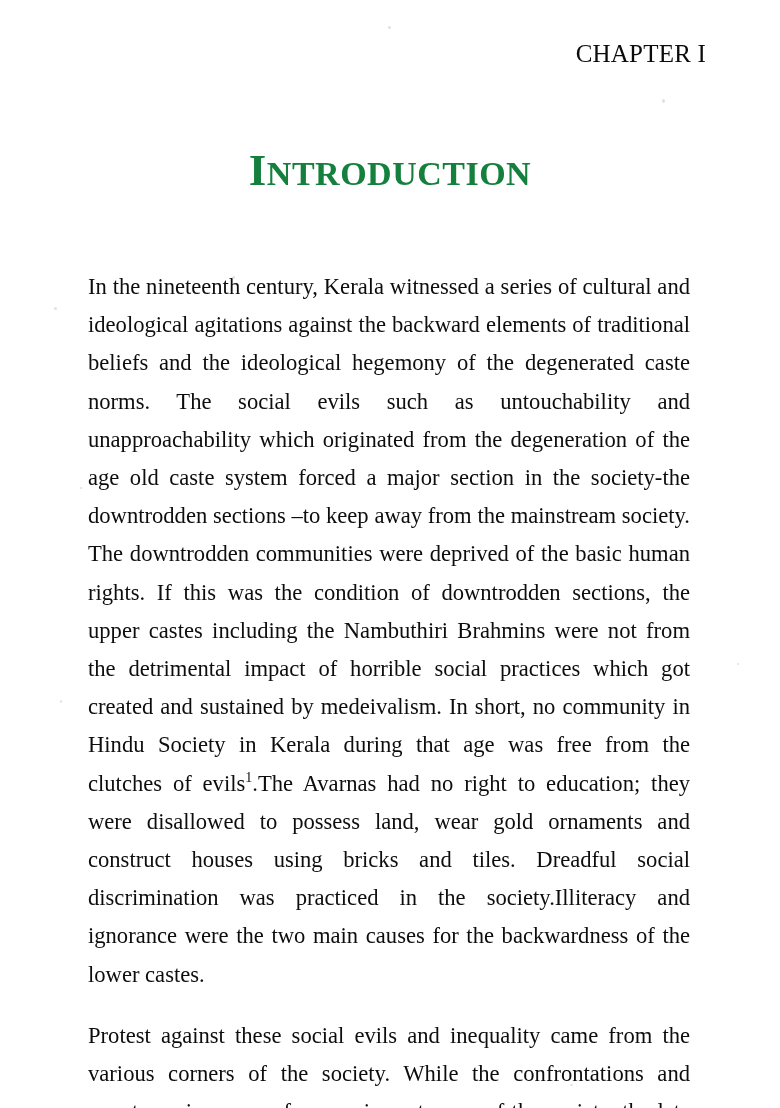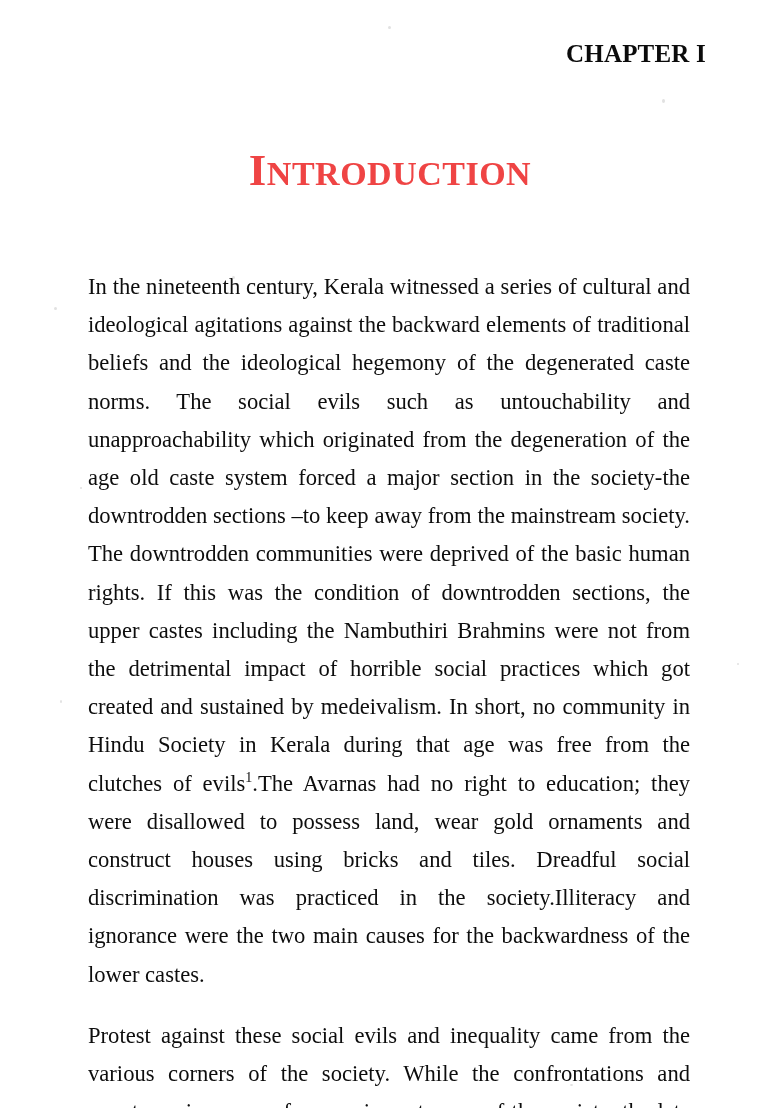--- a/index.html
+++ b/index.html
@@ -17,38 +17,38 @@
     color: #000000;
     -webkit-font-smoothing: antialiased;
   }
 
   
   .chapter-header {
     position: absolute;
     top: 40px;
     right: 74px;
     font-family: "Liberation Serif", "DejaVu Serif", serif;
-    font-weight: bold;
+    font-weight: normal;
     font-size: 25px;
     letter-spacing: 0.2px;
     color: #0b0b0b;
     white-space: pre;
     margin-left: 48px;
   }
 
   
   .chapter-title {
     position: absolute;
     top: 148px;
     left: 0;
     width: 780px;
     text-align: center;
     font-family: "Liberation Serif", "DejaVu Serif", serif;
     font-weight: bold;
-    color: #ef4444;
+    color: #15803d;
     line-height: 1;
   }
   .chapter-title .drop {
     font-size: 45px;
     letter-spacing: 0.5px;
   }
   .chapter-title .smallcaps {
     font-size: 34px;
     letter-spacing: 0.5px;
   }

